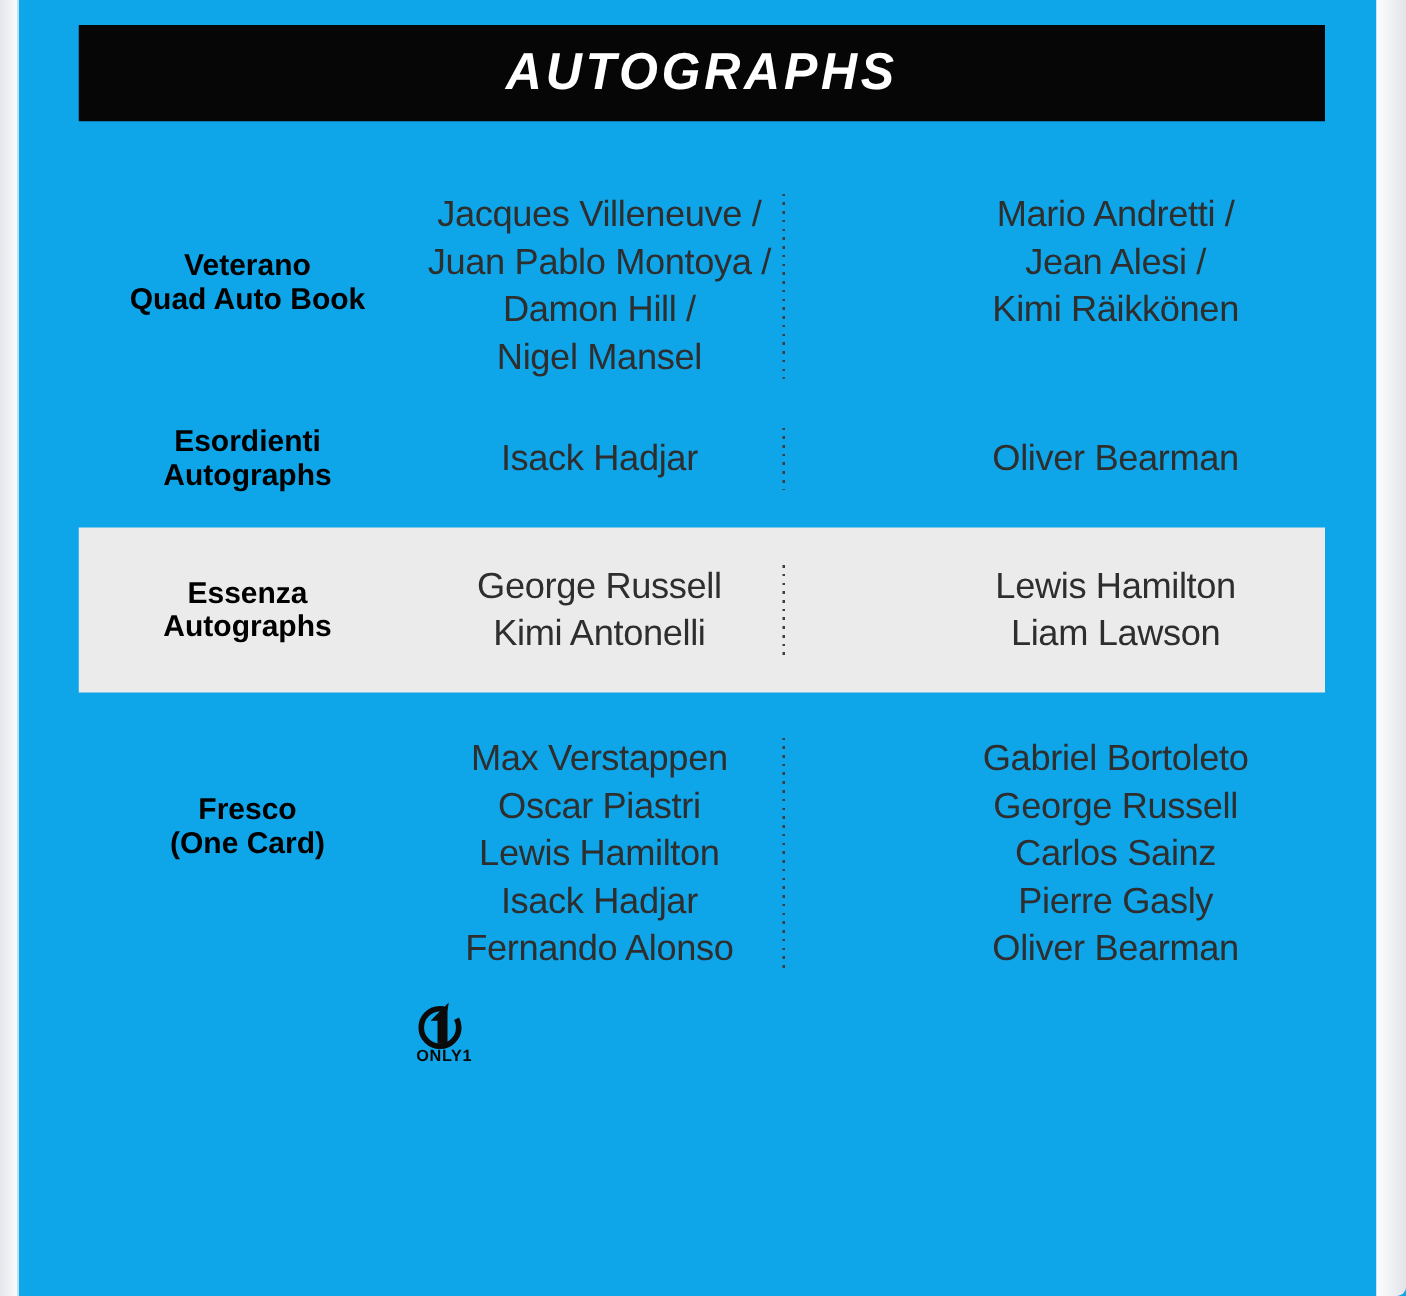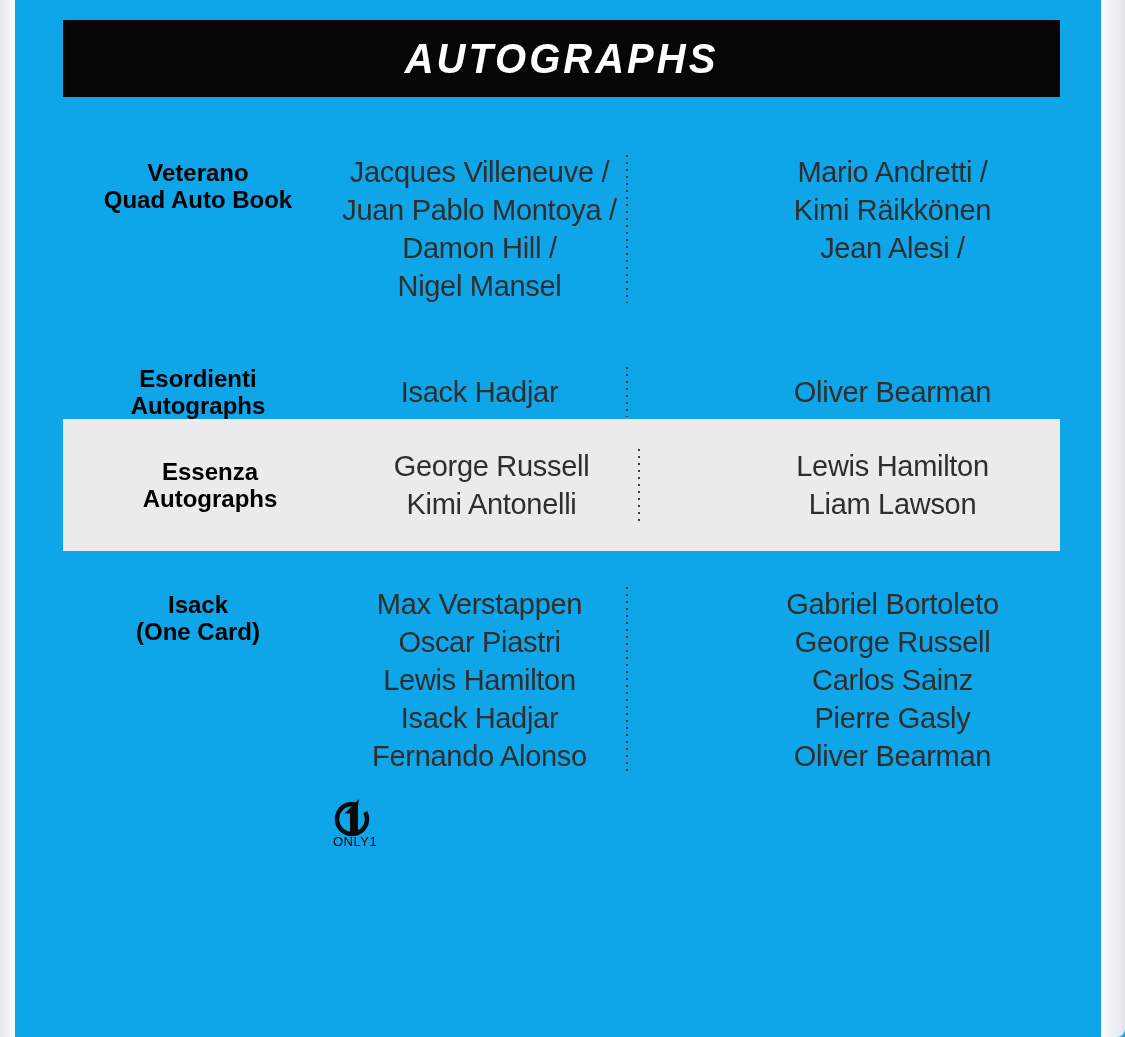--- a/index.html
+++ b/index.html
@@ -49,36 +49,37 @@
   }
   .content {
     margin-left: 63px;
     width: 997px;
   }
   .row {
     display: grid;
     grid-template-columns: 270px 293px 1fr;
   }
   .row:nth-of-type(1) { margin-top: 56px; }
-  .row:nth-of-type(2) { margin-top: 60px; }
-  .row:nth-of-type(3) { padding: 28px 12px; background: var(--highlight-bg, #ebebeb); }
+  .row:nth-of-type(2) { margin-top: 35px; }
+  .row:nth-of-type(3) { margin-top: 28px; padding: 28px 0; background: var(--highlight-bg, #ebebeb); }
   .row:nth-of-type(4) { margin-top: 34px; }
   .label-cell {
     display: flex;
     flex-direction: column;
     justify-content: center;
     text-align: center;
     font-weight: 700;
     font-size: 24px;
     line-height: 27px;
     color: var(--label-text, #000000);
   }
   .row.top .label-cell {
     justify-content: flex-start;
     padding-top: 6px;
+    margin-top: 40px;
   }
   .names-cell {
     display: flex;
     flex-direction: column;
     justify-content: center;
     font-size: 29px;
     line-height: 38px;
     letter-spacing: -0.3px;
     color: var(--name-text, #2e2e2e);
     white-space: nowrap;
@@ -99,21 +100,21 @@
   .logo-block {
     margin: 23px 0 0 333px;
     width: 60px;
     display: flex;
     flex-direction: column;
     align-items: flex-start;
   }
   .logo-icon { display: block; }
   .logo-label {
     font-size: 13px;
-    font-weight: 400;
+    font-weight: 700;
     letter-spacing: 0.5px;
     color: #0a0a0a;
     margin-top: -3px;
     line-height: 14px;
   }
 </style>
 </head>
 <body>
 
 <div class="page">
@@ -132,22 +133,22 @@
           <div>Quad Auto Book</div>
         </div>
     <div class="names-cell left-cell">
           <div class="name">Jacques Villeneuve /</div>
           <div class="name">Juan Pablo Montoya /</div>
           <div class="name">Damon Hill /</div>
           <div class="name">Nigel Mansel</div>
         </div>
     <div class="names-cell right-cell">
           <div class="name">Mario Andretti /</div>
+          <div class="name">Jean Alesi /</div>
           <div class="name">Kimi Räikkönen</div>
-          <div class="name">Jean Alesi /</div>
         </div>
   </div>
       <div class="row center">
     <div class="label-cell">
           <div>Esordienti</div>
           <div>Autographs</div>
         </div>
     <div class="names-cell left-cell">
           <div class="name">Isack Hadjar</div>
         </div>
@@ -164,21 +165,21 @@
           <div class="name">George Russell</div>
           <div class="name">Kimi Antonelli</div>
         </div>
     <div class="names-cell right-cell">
           <div class="name">Lewis Hamilton</div>
           <div class="name">Liam Lawson</div>
         </div>
   </div>
       <div class="row top">
     <div class="label-cell">
-          <div>Isack</div>
+          <div>Fresco</div>
           <div>(One Card)</div>
         </div>
     <div class="names-cell left-cell">
           <div class="name">Max Verstappen</div>
           <div class="name">Oscar Piastri</div>
           <div class="name">Lewis Hamilton</div>
           <div class="name">Isack Hadjar</div>
           <div class="name">Fernando Alonso</div>
         </div>
     <div class="names-cell right-cell">

